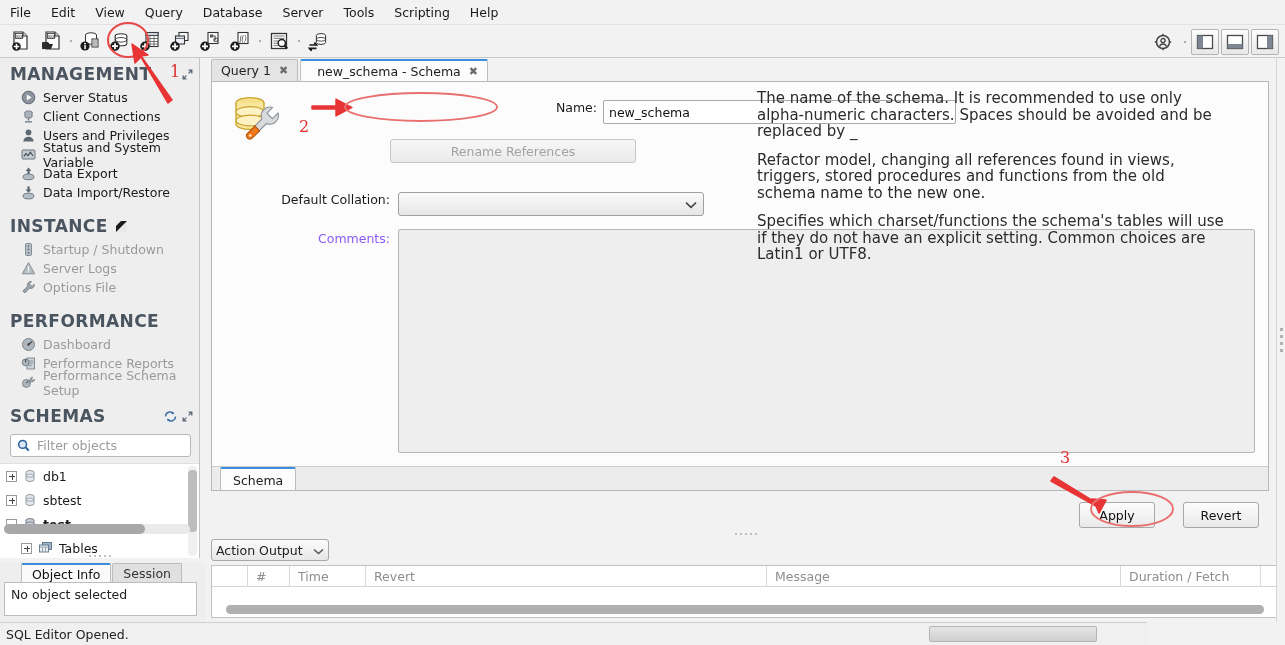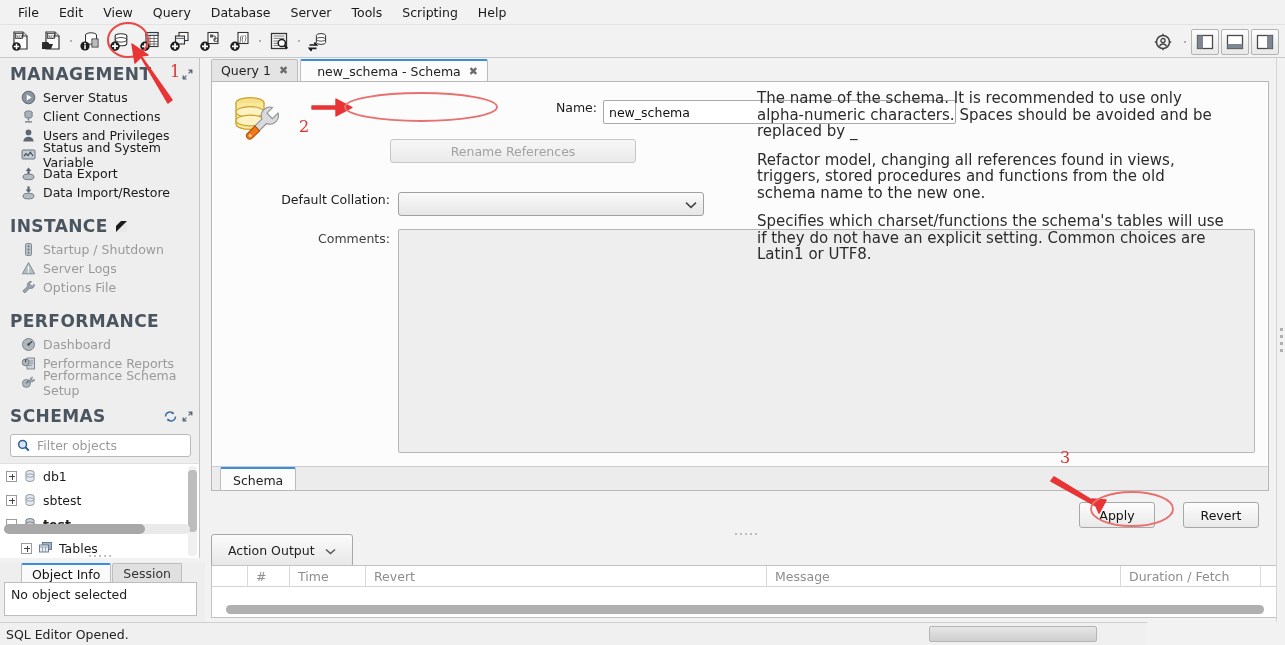--- a/index.html
+++ b/index.html
@@ -12,21 +12,21 @@
     font-size: 12px;
     color: #1a1a1a;
     -webkit-font-smoothing: antialiased;
   }
   .app { position: relative; width: 1285px; height: 645px; }
 
   
   .menubar {
     position: absolute; left: 0; top: 0; width: 1285px; height: 25px;
     background: #f2f2f2; display: flex; align-items: center;
-    padding-left: 8px; border-bottom: 1px solid #e2e2e2;
+    border-bottom: 1px solid #e2e2e2;
   }
   .menubar .mi {
     padding: 3px 10px; font-size: 12.5px; color: #1a1a1a; cursor: default;
     white-space: nowrap;
   }
 
   
   .toolbar {
     position: absolute; left: 0; top: 25px; width: 1285px; height: 33px;
     background: #f2f2f2; border-bottom: 1px solid #c8c8c8;
@@ -144,21 +144,21 @@
   }
   .etab.active { background: #fcfcfc; border-top: 2px solid #3b8ede; padding-top: 0; padding-left: 16px; }
   .etab .xbtn { font-size: 11px; color: #6b6b6b; cursor: pointer; line-height: 1; }
 
   .editor-card {
     position: absolute; left: 4px; top: 23px; right: 16px; height: 410px;
     background: #fcfcfc; border: 1px solid #b8b8b8;
   }
   .form-row { display: flex; align-items: flex-start; }
   .lbl { font-size: 12.5px; color: #1a1a1a; text-align: right; }
-  .lbl.dim { color: #404040; text-align: right; }
+  .lbl.dim { color: #8b5cf6; text-align: right; }
   .txt-input {
     height: 24px; border: 1px solid #a9a9a9; background: #fff; border-radius: 2px;
     font-size: 12.5px; padding: 0 5px; font-family: inherit; color: #111; outline: none;
   }
   .btn-disabled {
     height: 24px; border: 1px solid #c6c6c6; border-radius: 3px;
     background: linear-gradient(#f7f7f7,#eaeaea); color: #a2a2a2;
     font-size: 12.5px; display: flex; align-items: center; justify-content: center;
     cursor: default; font-family: inherit;
   }
@@ -195,23 +195,23 @@
     display: flex; align-items: center; justify-content: center; cursor: pointer;
     font-family: inherit;
   }
 
   
   .outpanel {
     position: absolute; left: 4px; right: 6px; top: 479px; bottom: 4px;
   }
   .out-head { display: flex; align-items: center; height: 26px; }
   .out-select {
-    height: 33px; border: 1px solid #a8a8a8; border-radius: 3px;
+    height: 22px; border: 1px solid #a8a8a8; border-radius: 3px;
     background: linear-gradient(#fbfbfb,#e7e7e7); display: flex; align-items: center;
-    gap: 10px; padding: 0 16px; font-size: 12.5px; cursor: pointer; color: #222;
+    gap: 10px; padding: 0 4px; font-size: 12.5px; cursor: pointer; color: #222;
   }
   .out-grid { position: absolute; left: 0; right: 0; top: 28px; bottom: 0;
     background: #fff; border: 1px solid #c3c3c3; }
   .grid-head { display: flex; height: 21px; border-bottom: 1px solid #d4d4d4; background: #fff; }
   .gh {
     font-size: 12.5px; color: #8d8d8d; padding: 2px 0 0 8px;
     border-right: 1px solid #d9d9d9; height: 21px; line-height: 18px;
   }
   .out-hscroll { position: absolute; left: 14px; right: 14px; bottom: 3px; height: 9px; background: #efefef; border-radius: 5px; }
   .out-hscroll i { position:absolute; left:0; top:0; height:9px; width:100%; background:#b0b0b0; border-radius:5px; display:block; }

